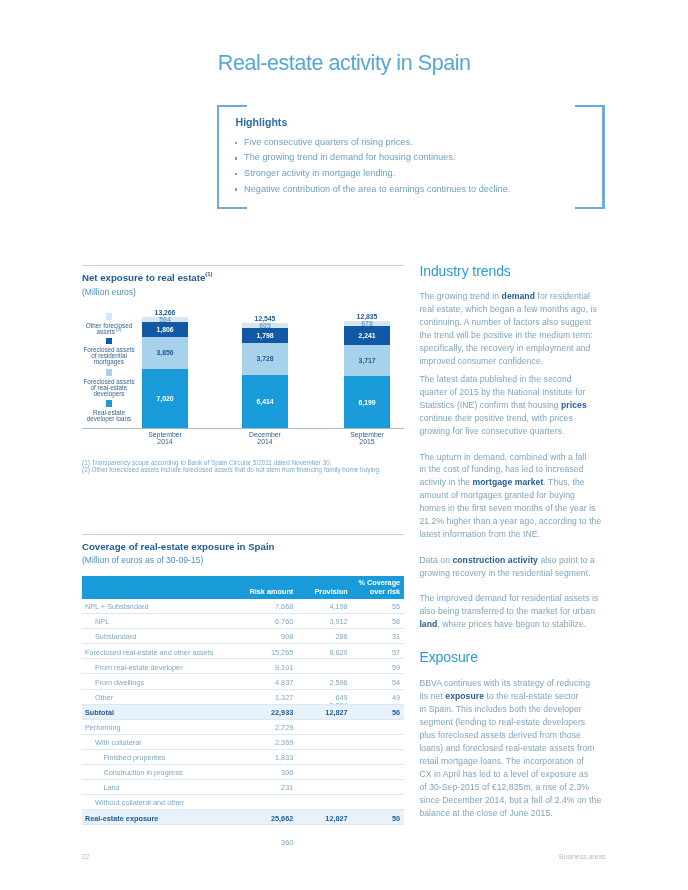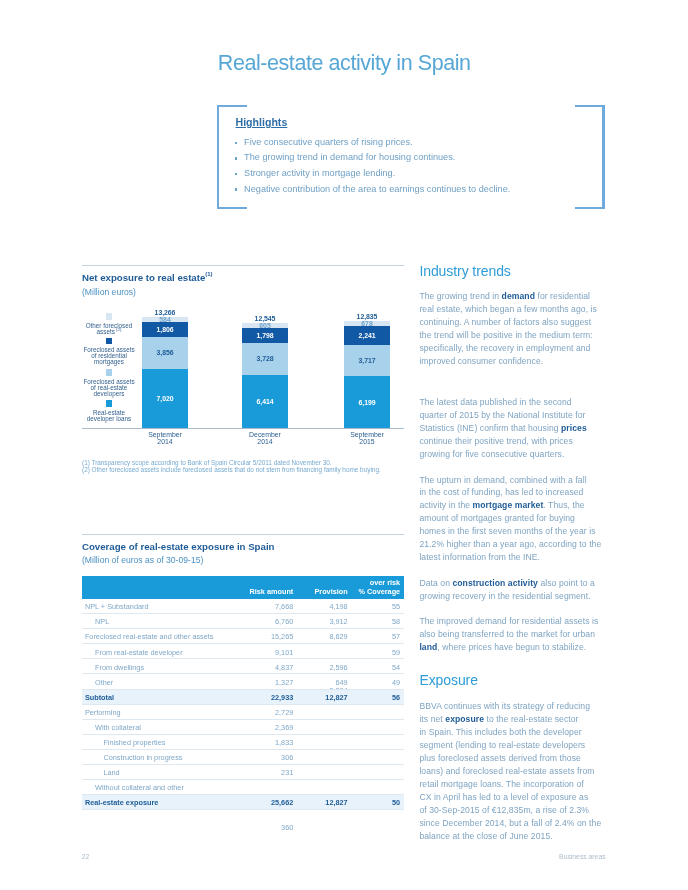--- a/index.html
+++ b/index.html
@@ -9,21 +9,21 @@
 .page{position:absolute;left:0;top:0;width:688px;height:890px;}
 
 
 .page-title{position:absolute;left:217.8px;top:51.9px;
   font-size:21.5px;color:#57A7D6;font-weight:400;letter-spacing:-0.43px;line-height:23px;}
 
 
 .hl-box{position:absolute;left:216.9px;top:104.8px;width:388px;height:104.5px;}
 .brk{position:absolute;background:#6FAADC;}
 .hl-inner{position:absolute;left:18.6px;top:11.0px;width:360px;}
-.hl-title{font-size:10.6px;font-weight:bold;color:#2F6DA6;letter-spacing:0px;line-height:12px;text-decoration:underline;}
+.hl-title{font-size:10.6px;font-weight:bold;color:#2F6DA6;letter-spacing:0px;line-height:12px;}
 .hl-list{margin-top:7.0px;}
 .hl-item{font-size:9.17px;color:#6E9FC4;line-height:15.6px;position:relative;padding-left:8.6px;letter-spacing:0.0px;white-space:nowrap;}
 .hl-item .bul{position:absolute;left:-0.9px;top:6.9px;width:2.5px;height:2.5px;background:#6EA4C8;font-size:0;line-height:0;}
 
 
 .lcol{position:absolute;left:82px;top:265px;width:322px;}
 .sec-rule{height:1px;background:#C5D3E0;width:100%;}
 .sec-title{font-size:9.7px;font-weight:bold;color:#1F5C97;margin-top:6.2px;letter-spacing:-0.02px;line-height:11px;height:11px;overflow:visible;}
 .sec-title sup{font-size:6px;vertical-align:super;line-height:0;position:relative;top:-0.5px;}
 .sec-sub{font-size:8.6px;color:#4C91C4;margin-top:3.7px;line-height:10px;}
@@ -187,36 +187,42 @@
     <div class="sec-title">Coverage of real-estate exposure in Spain</div>
     <div class="sec-sub">(Million of euros as of 30-09-15)</div>
     <div class="tbl-head" id="tbl-head">
         <div class="th" style="left: 0px; width: 211.3px;">
           <div>Risk amount</div>
         </div>
         <div class="th" style="left: 0px; width: 265.7px;">
           <div>Provision</div>
         </div>
         <div class="th" style="left: 0px; width: 318.2px;">
+          <div>% Coverage</div>
           <div>over risk</div>
-          <div>% Coverage</div>
         </div>
       </div>
     <div id="tbl-body">
         <div class="trow">
           <div class="tc0" style="left: 2.9px;">NPL + Substandard</div>
           <div class="tc" style="left: 0px; width: 211.3px;">7,668</div>
           <div class="tc" style="left: 0px; width: 265.7px;">4,198</div>
           <div class="tc" style="left: 0px; width: 318.2px;">55</div>
         </div>
         <div class="trow">
           <div class="tc0" style="left: 13px;">NPL</div>
           <div class="tc" style="left: 0px; width: 211.3px;">6,760</div>
           <div class="tc" style="left: 0px; width: 265.7px;">3,912</div>
           <div class="tc" style="left: 0px; width: 318.2px;">58</div>
+        </div>
+        <div class="trow">
+          <div class="tc0" style="left: 13px;">Substandard</div>
+          <div class="tc" style="left: 0px; width: 211.3px;">908</div>
+          <div class="tc" style="left: 0px; width: 265.7px;">286</div>
+          <div class="tc" style="left: 0px; width: 318.2px;">31</div>
         </div>
         <div class="trow">
           <div class="tc0" style="left: 2.9px;">Foreclosed real-estate and other assets</div>
           <div class="tc" style="left: 0px; width: 211.3px;">15,265</div>
           <div class="tc" style="left: 0px; width: 265.7px;">8,629</div>
           <div class="tc" style="left: 0px; width: 318.2px;">57</div>
         </div>
         <div class="trow">
           <div class="tc0" style="left: 13px;">From real-estate developer</div>
           <div class="tc" style="left: 0px; width: 211.3px;">9,101</div>
@@ -277,21 +283,21 @@
   <div class="rcol" id="rcol">
       <div class="r-h" style="margin-top: 0px;">Industry trends</div>
       <div class="r-p" style="margin-top: 11.2px;">
         <div class="r-l"><span>The growing trend in </span><b>demand</b><span> for residential</span></div>
         <div class="r-l"><span>real estate, which began a few months ago, is</span></div>
         <div class="r-l"><span>continuing. A number of factors also suggest</span></div>
         <div class="r-l"><span>the trend will be positive in the medium term:</span></div>
         <div class="r-l"><span>specifically, the recovery in employment and</span></div>
         <div class="r-l"><span>improved consumer confidence.</span></div>
       </div>
-      <div class="r-p" style="margin-top: 28px;">
+      <div class="r-p" style="margin-top: 5px;">
         <div class="r-l"><span>The latest data published in the second</span></div>
         <div class="r-l"><span>quarter of 2015 by the National Institute for</span></div>
         <div class="r-l"><span>Statistics (INE) confirm that housing </span><b>prices</b></div>
         <div class="r-l"><span>continue their positive trend, with prices</span></div>
         <div class="r-l"><span>growing for five consecutive quarters.</span></div>
       </div>
       <div class="r-p" style="margin-top: 12.3px;">
         <div class="r-l"><span>The upturn in demand, combined with a fall</span></div>
         <div class="r-l"><span>in the cost of funding, has led to increased</span></div>
         <div class="r-l"><span>activity in the </span><b>mortgage market</b><span>. Thus, the</span></div>

